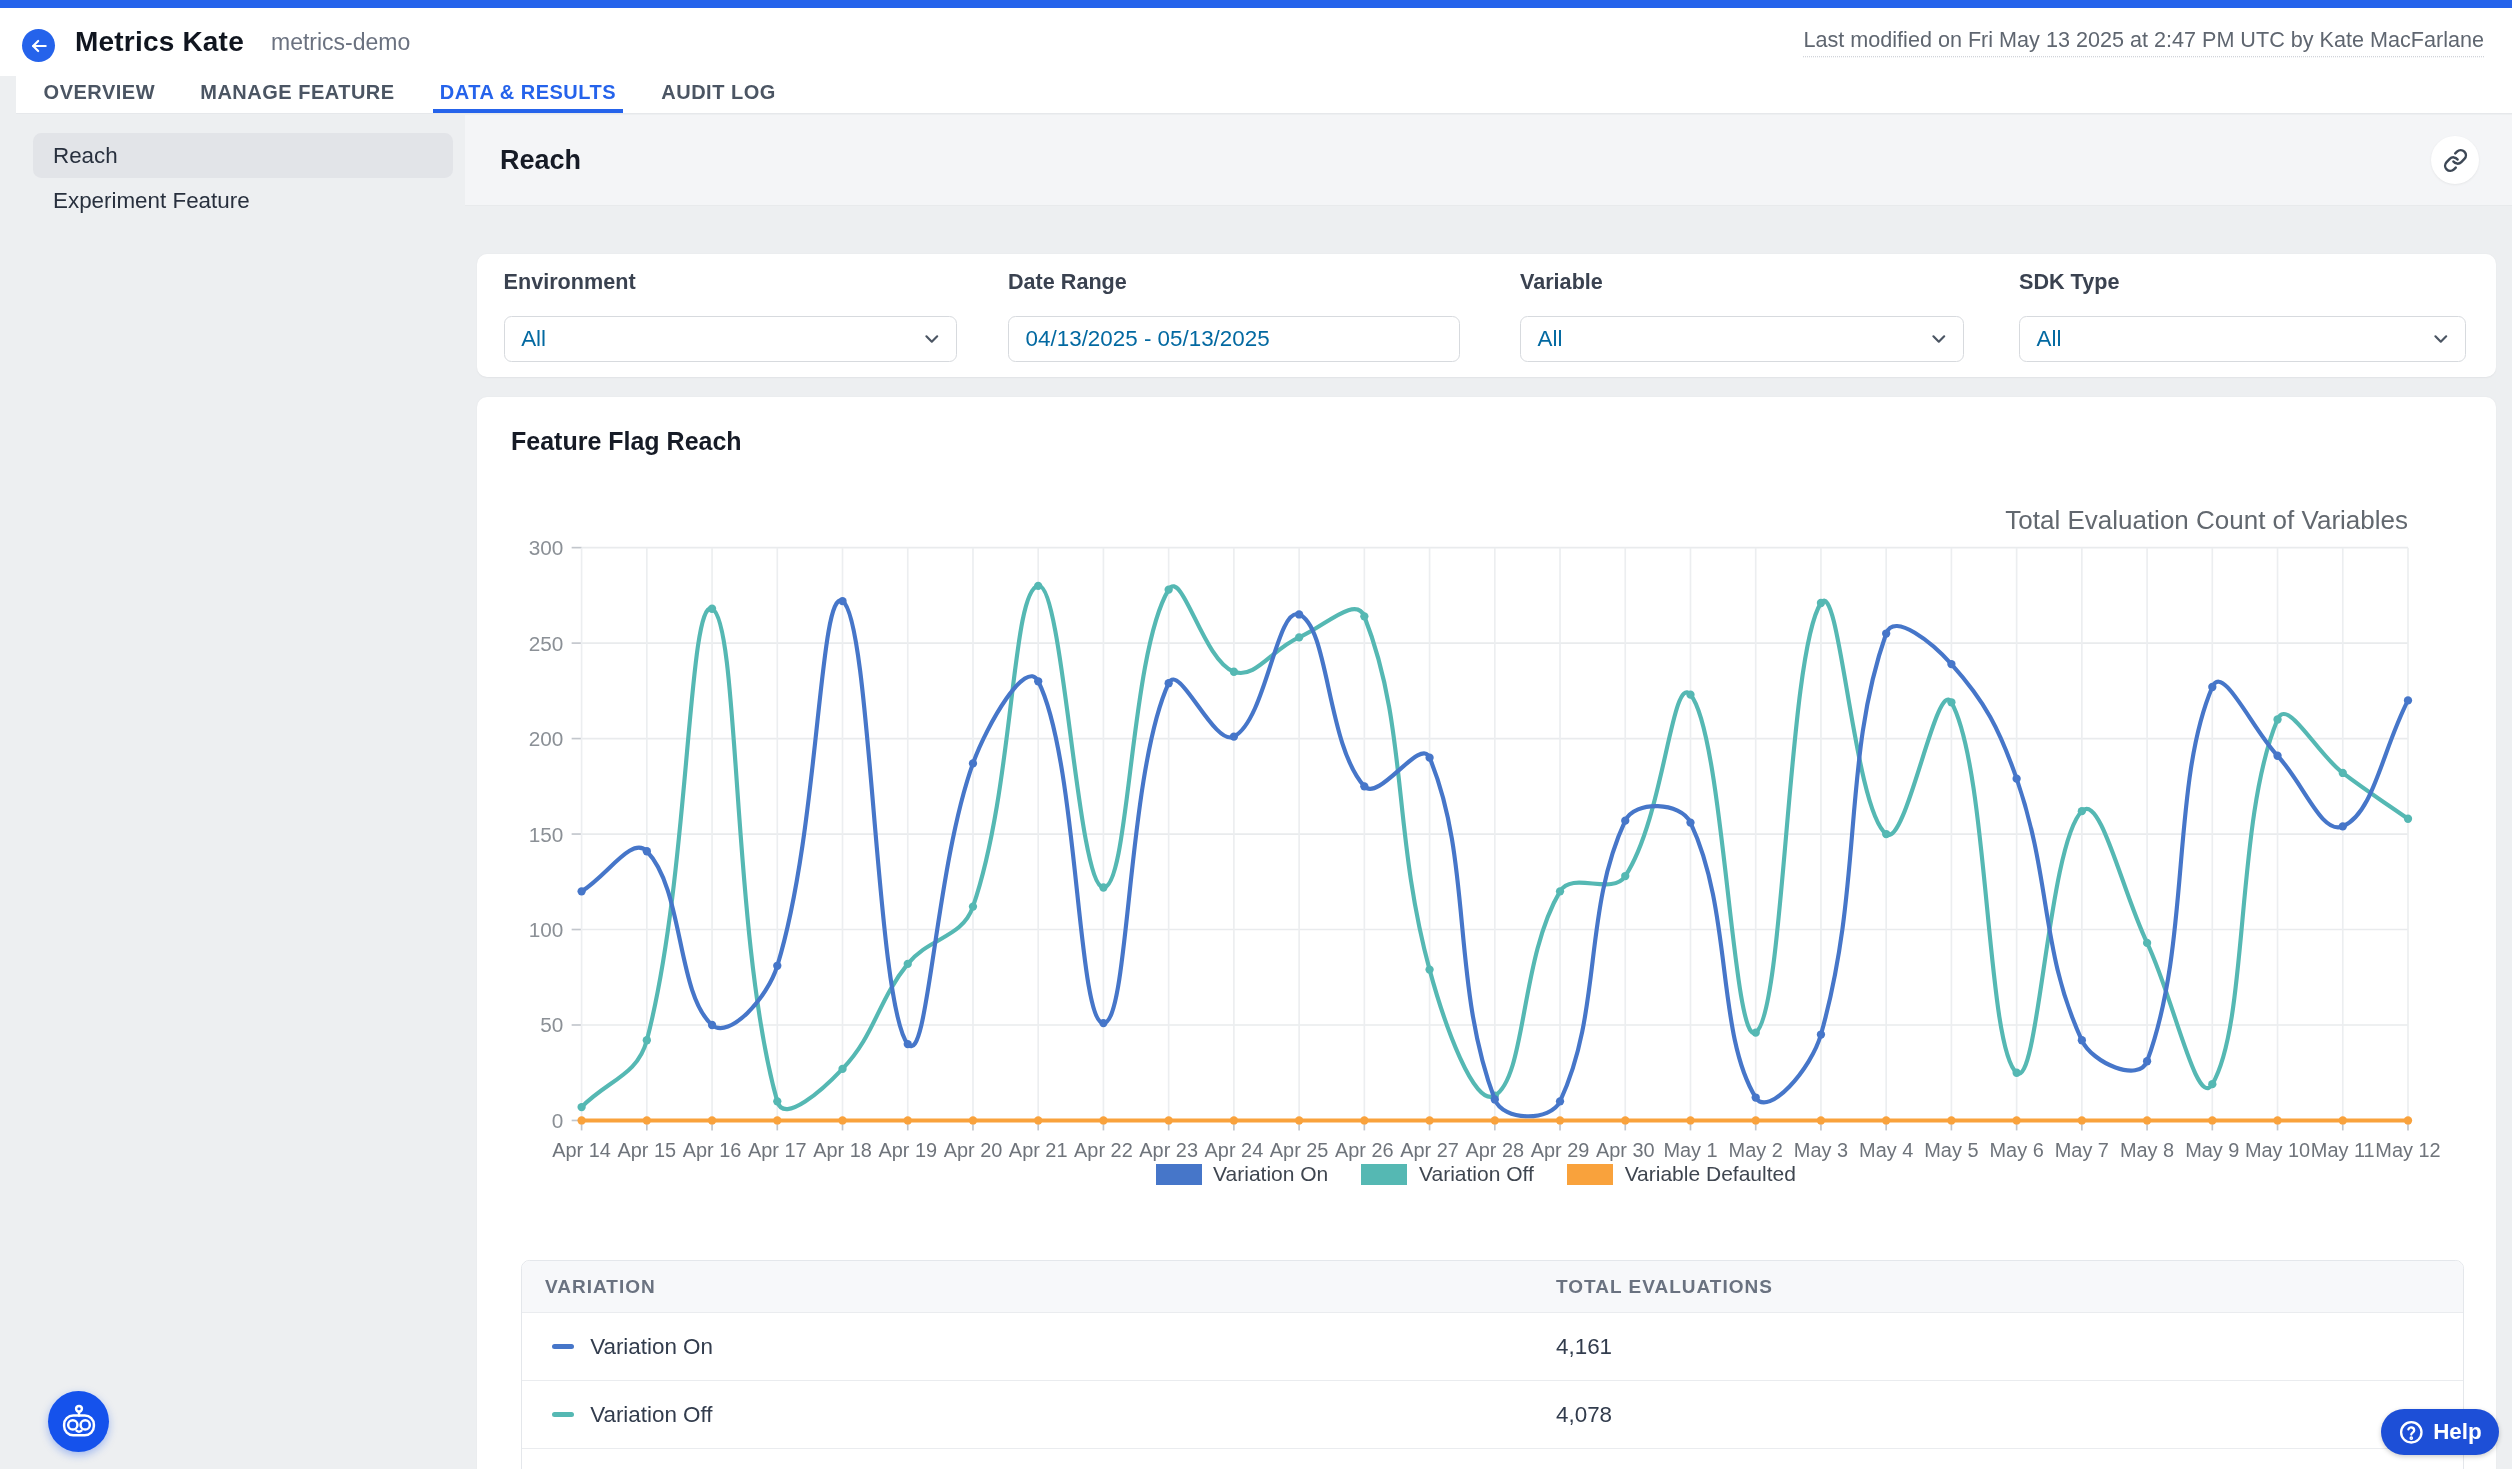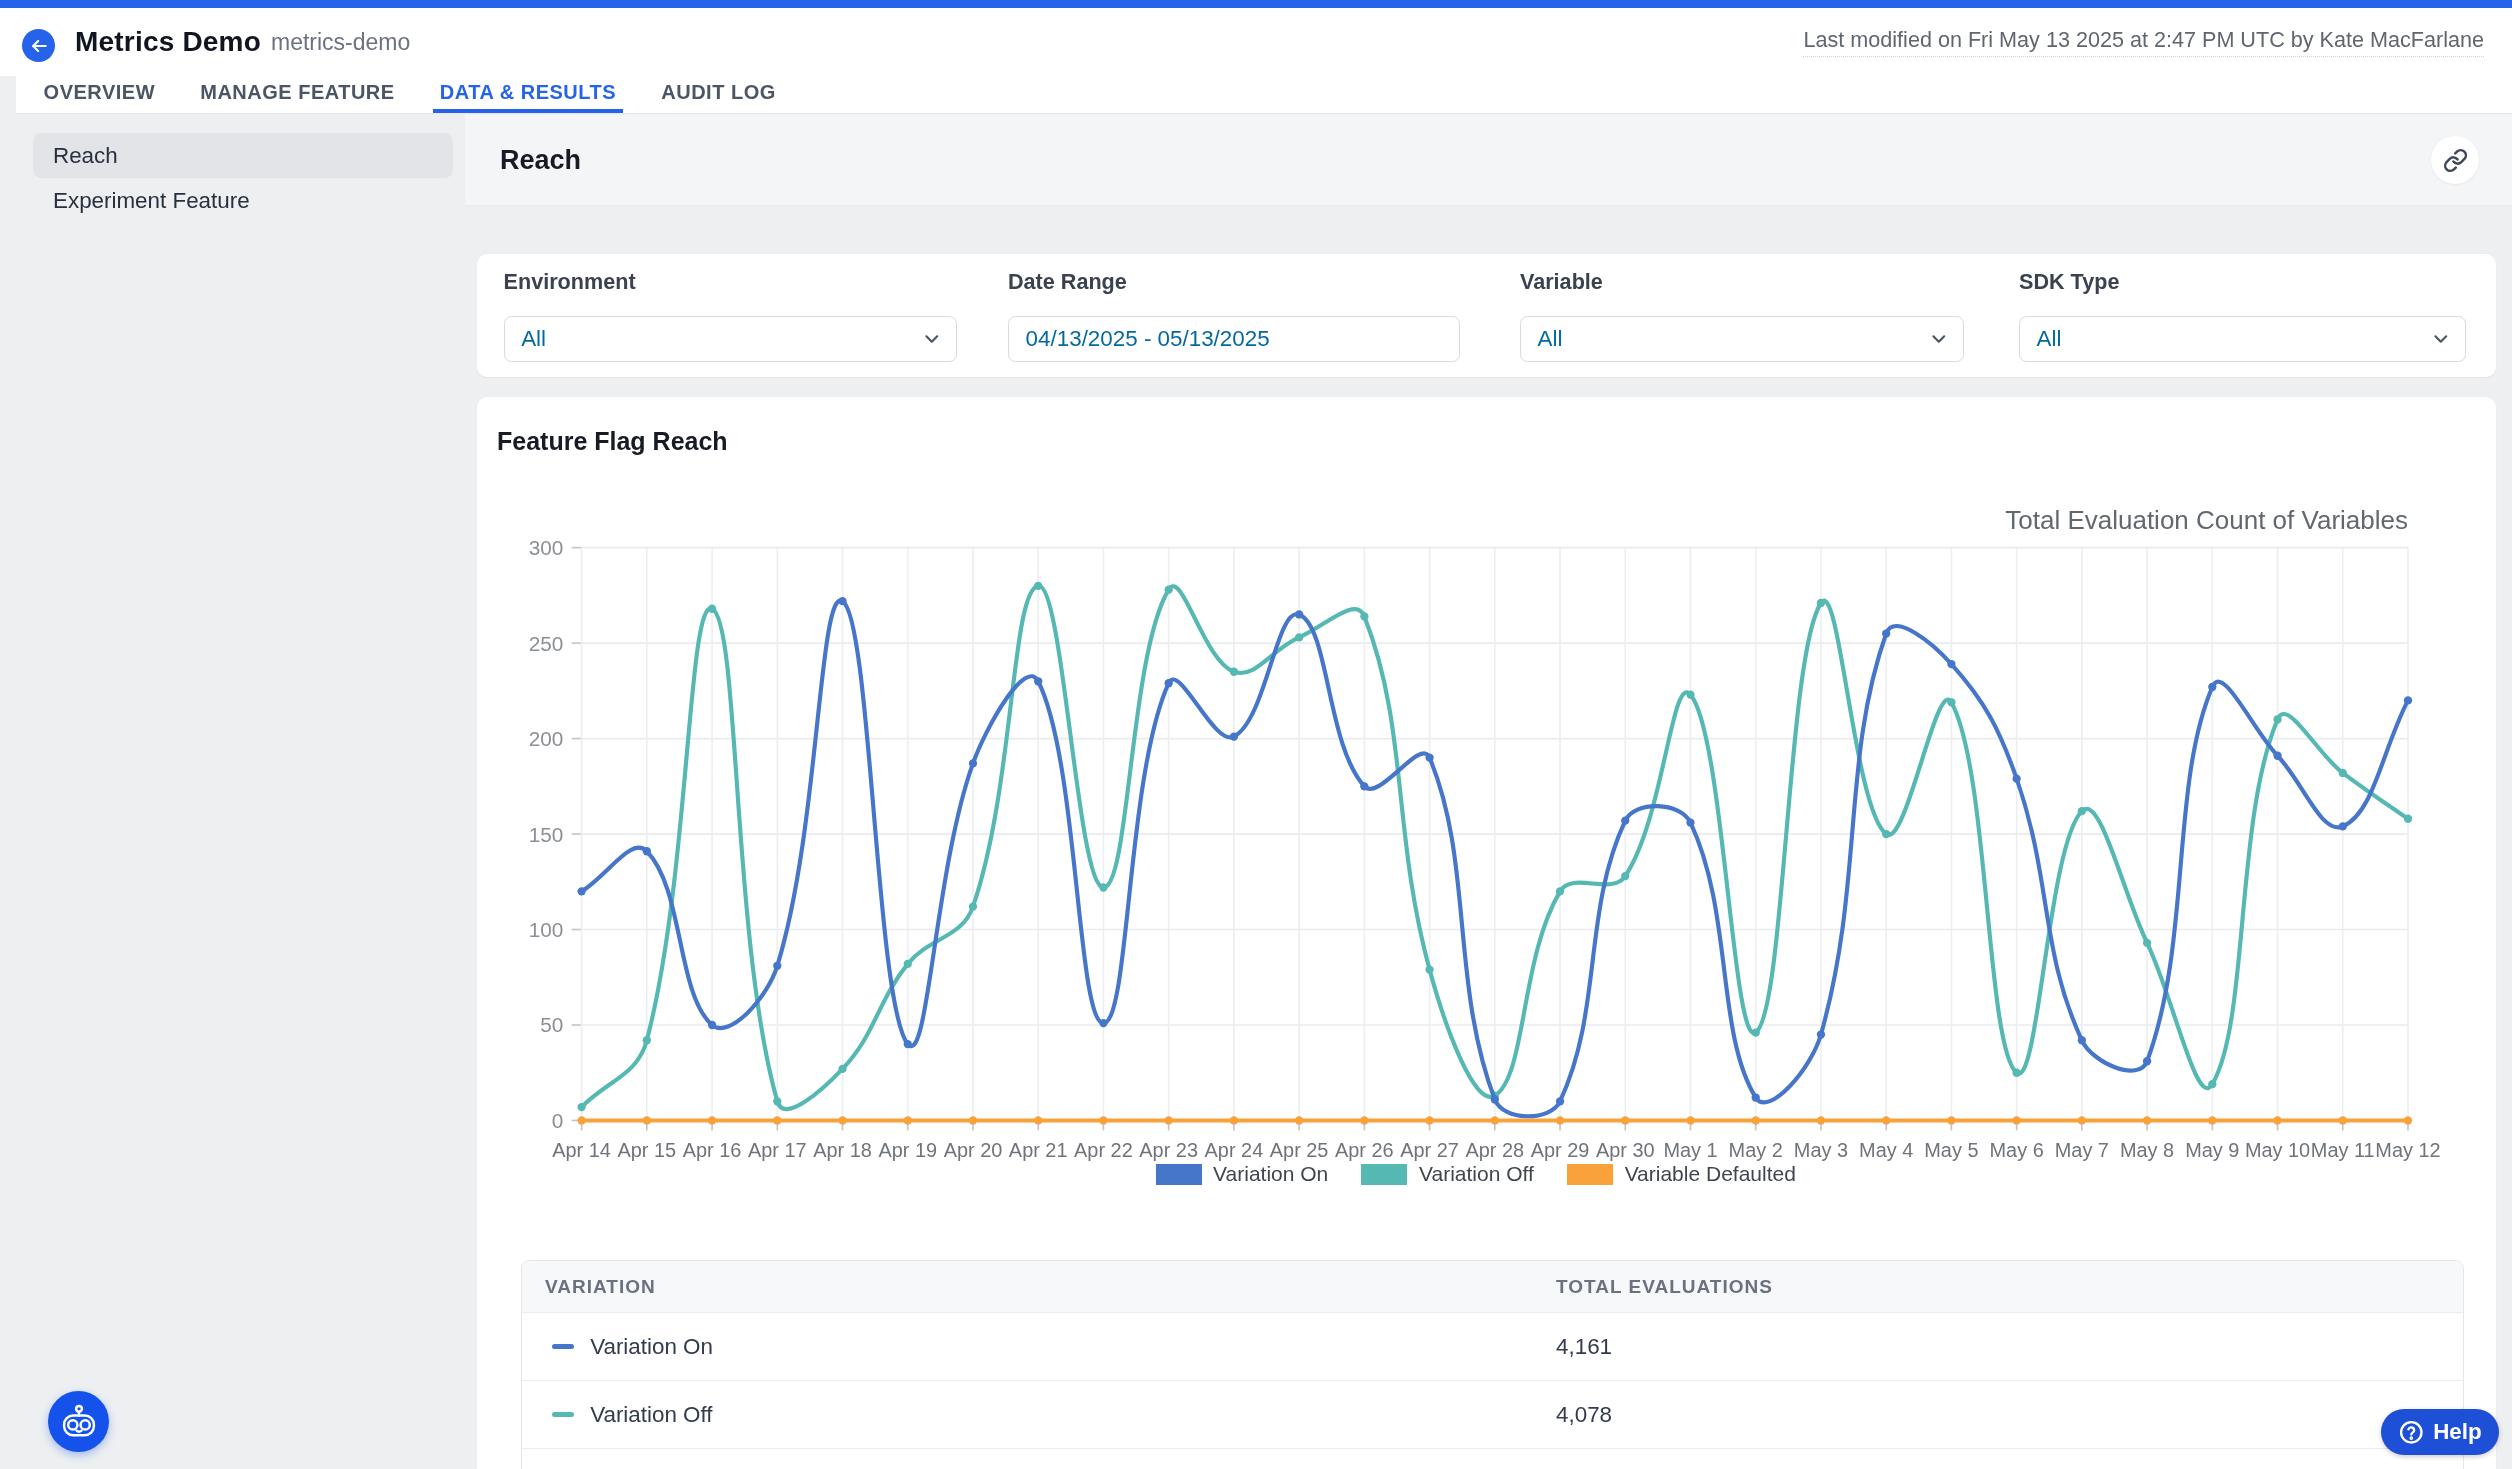--- a/index.html
+++ b/index.html
@@ -30,21 +30,21 @@
   .link-btn { position:absolute; right:33px; top:50%; transform:translateY(-50%); width:48px; height:48px; border-radius:50%; background:#ffffff; display:flex; align-items:center; justify-content:center; cursor:pointer; box-shadow:0 0.8px 2.5px rgba(0,0,0,0.07); }
 
   .filter-card { position:absolute; left:477px; top:139px; width:2019px; height:123px; background:#ffffff; border-radius:10px; box-shadow:0 0.8px 1.7px rgba(16,24,40,0.05); }
   .fgroup { position:absolute; top:15px; }
   .fgroup .flabel { font-size:21.6px; font-weight:700; color:#3a4250; margin-bottom:21px; }
   .fcontrol { position:relative; height:46px; border:1.7px solid #d7dade; border-radius:7.5px; background:#fff; display:flex; align-items:center; padding:0 46px 0 16.6px; font-size:22.4px; color:#0369a1; cursor:pointer; }
   .fcontrol.input { padding-right:5px; cursor:text; }
   .fcontrol .chev { position:absolute; right:13.3px; top:50%; transform:translateY(-50%); display:flex; }
 
   .chart-card { position:absolute; left:477px; top:282px; width:2019px; height:1146px; background:#ffffff; border-radius:10px; box-shadow:0 0.8px 1.7px rgba(16,24,40,0.05); }
-  .card-title { position:absolute; left:20px; top:30px; font-size:25px; font-weight:700; color:#161b26; }
+  .card-title { position:absolute; left:34px; top:30px; font-size:25px; font-weight:700; color:#161b26; }
   .chart-title { position:absolute; left:105px; top:108px; width:1826px; text-align:right; font-size:26px; font-weight:500; color:#62686f; }
   #chart-svg { position:absolute; left:0; top:134px; }
 
   .legend { position:absolute; left:0; top:765px; width:2019px; display:flex; justify-content:center; align-items:center; gap:11.6px; }
   .legend .sw { width:46px; height:21px; display:inline-block; }
   .legend .ltxt { font-size:21px; color:#3f4650; margin-right:21.6px; }
 
   .rtable { position:absolute; left:44px; top:863px; width:1943px; border:1.7px solid #e4e7eb; border-radius:8.3px; overflow:hidden; background:#fff; }
   .thead { height:51px; background:#f7f8fa; display:flex; align-items:center; color:#6a7280; font-size:19px; font-weight:700; letter-spacing:1px; }
   .th-var { padding-left:23px; }
@@ -63,21 +63,21 @@
 <div id="app">
   <div class="topstrip"></div>
 
   <div class="header">
     <div class="back-btn">
       <svg width="20" height="20" viewBox="0 0 24 24" fill="none" stroke="#ffffff" stroke-width="2.6" stroke-linecap="round" stroke-linejoin="round">
           <line x1="20" y1="12" x2="5" y2="12"></line>
           <polyline points="11 18 5 12 11 6"></polyline>
         </svg>
     </div>
-    <div class="app-title">Metrics Demo</div>
+    <div class="app-title">Metrics Kate</div>
     <div class="app-slug">metrics-demo</div>
     <div class="last-modified">Last modified on Fri May 13 2025 at 2:47 PM UTC by Kate MacFarlane</div>
   </div>
 
   <div class="tabbar" id="tabbar">
       <div class="tab">OVERVIEW</div>
       <div class="tab">MANAGE FEATURE</div>
       <div class="tab active">DATA &amp; RESULTS</div>
       <div class="tab">AUDIT LOG</div>
     </div>

